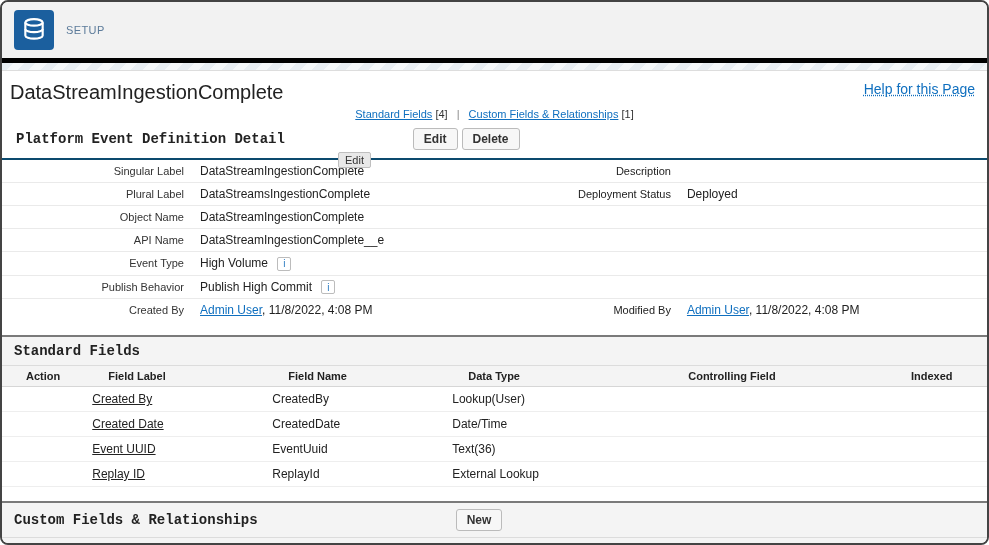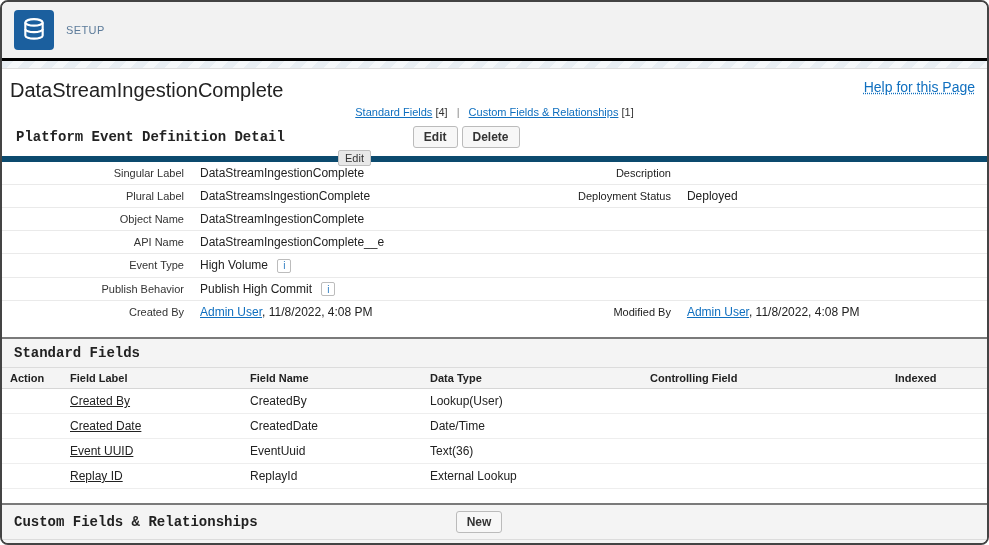--- a/index.html
+++ b/index.html
@@ -10,21 +10,21 @@
     color: #222;
     background: #fff;
     width: 989px;
     height: 545px;
     overflow: hidden;
     border: 2px solid #444;
     border-radius: 8px;
   }
   .header {
     background: #f2f2f2;
-    border-bottom: 3px solid #000000;
+    border-bottom: 5px solid #000000;
     padding: 8px 12px;
     display: flex;
     align-items: center;
     gap: 12px;
   }
   .app-icon {
     width: 40px;
     height: 40px;
     background: #1b5f9e;
     border-radius: 4px;
@@ -97,21 +97,21 @@
     font-weight: bold;
     color: #333;
   }
   .btn-group { margin-left: 120px; display:flex; gap:4px; }
   .detail-table {
     width: 100%;
     border-collapse: collapse;
     margin-top: 4px;
   }
   .detail-table tr { border-top: 1px solid #eaeaea; }
-  .detail-table tr:first-child { border-top: 6px solid #0c4a6e; }
+  .detail-table tr:first-child { border-top: 2px solid #0c4a6e; }
   .detail-table td {
     padding: 4px 8px;
     vertical-align: middle;
   }
   .dl-label {
     text-align: right;
     width: 190px;
     font-size: 11px;
     color: #333;
   }
@@ -153,21 +153,21 @@
   .section-bar .section-title { font-size: 14px; }
   .grid {
     width: 100%;
     border-collapse: collapse;
     font-size: 12px;
   }
   .grid th {
     text-align: left;
     background: #f4f4f4;
     border-bottom: 1px solid #d6d6d6;
-    padding: 4px 8px;
+    padding: 4px 24px;
     font-weight: bold;
     font-size: 11px;
   }
   .grid td {
     border-bottom: 1px solid #eeeeee;
     padding: 5px 8px;
   }
   .grid .act-col { width: 60px; }
   .std-field-link { color: #222; text-decoration: underline; }
   .rel { position: relative; }

